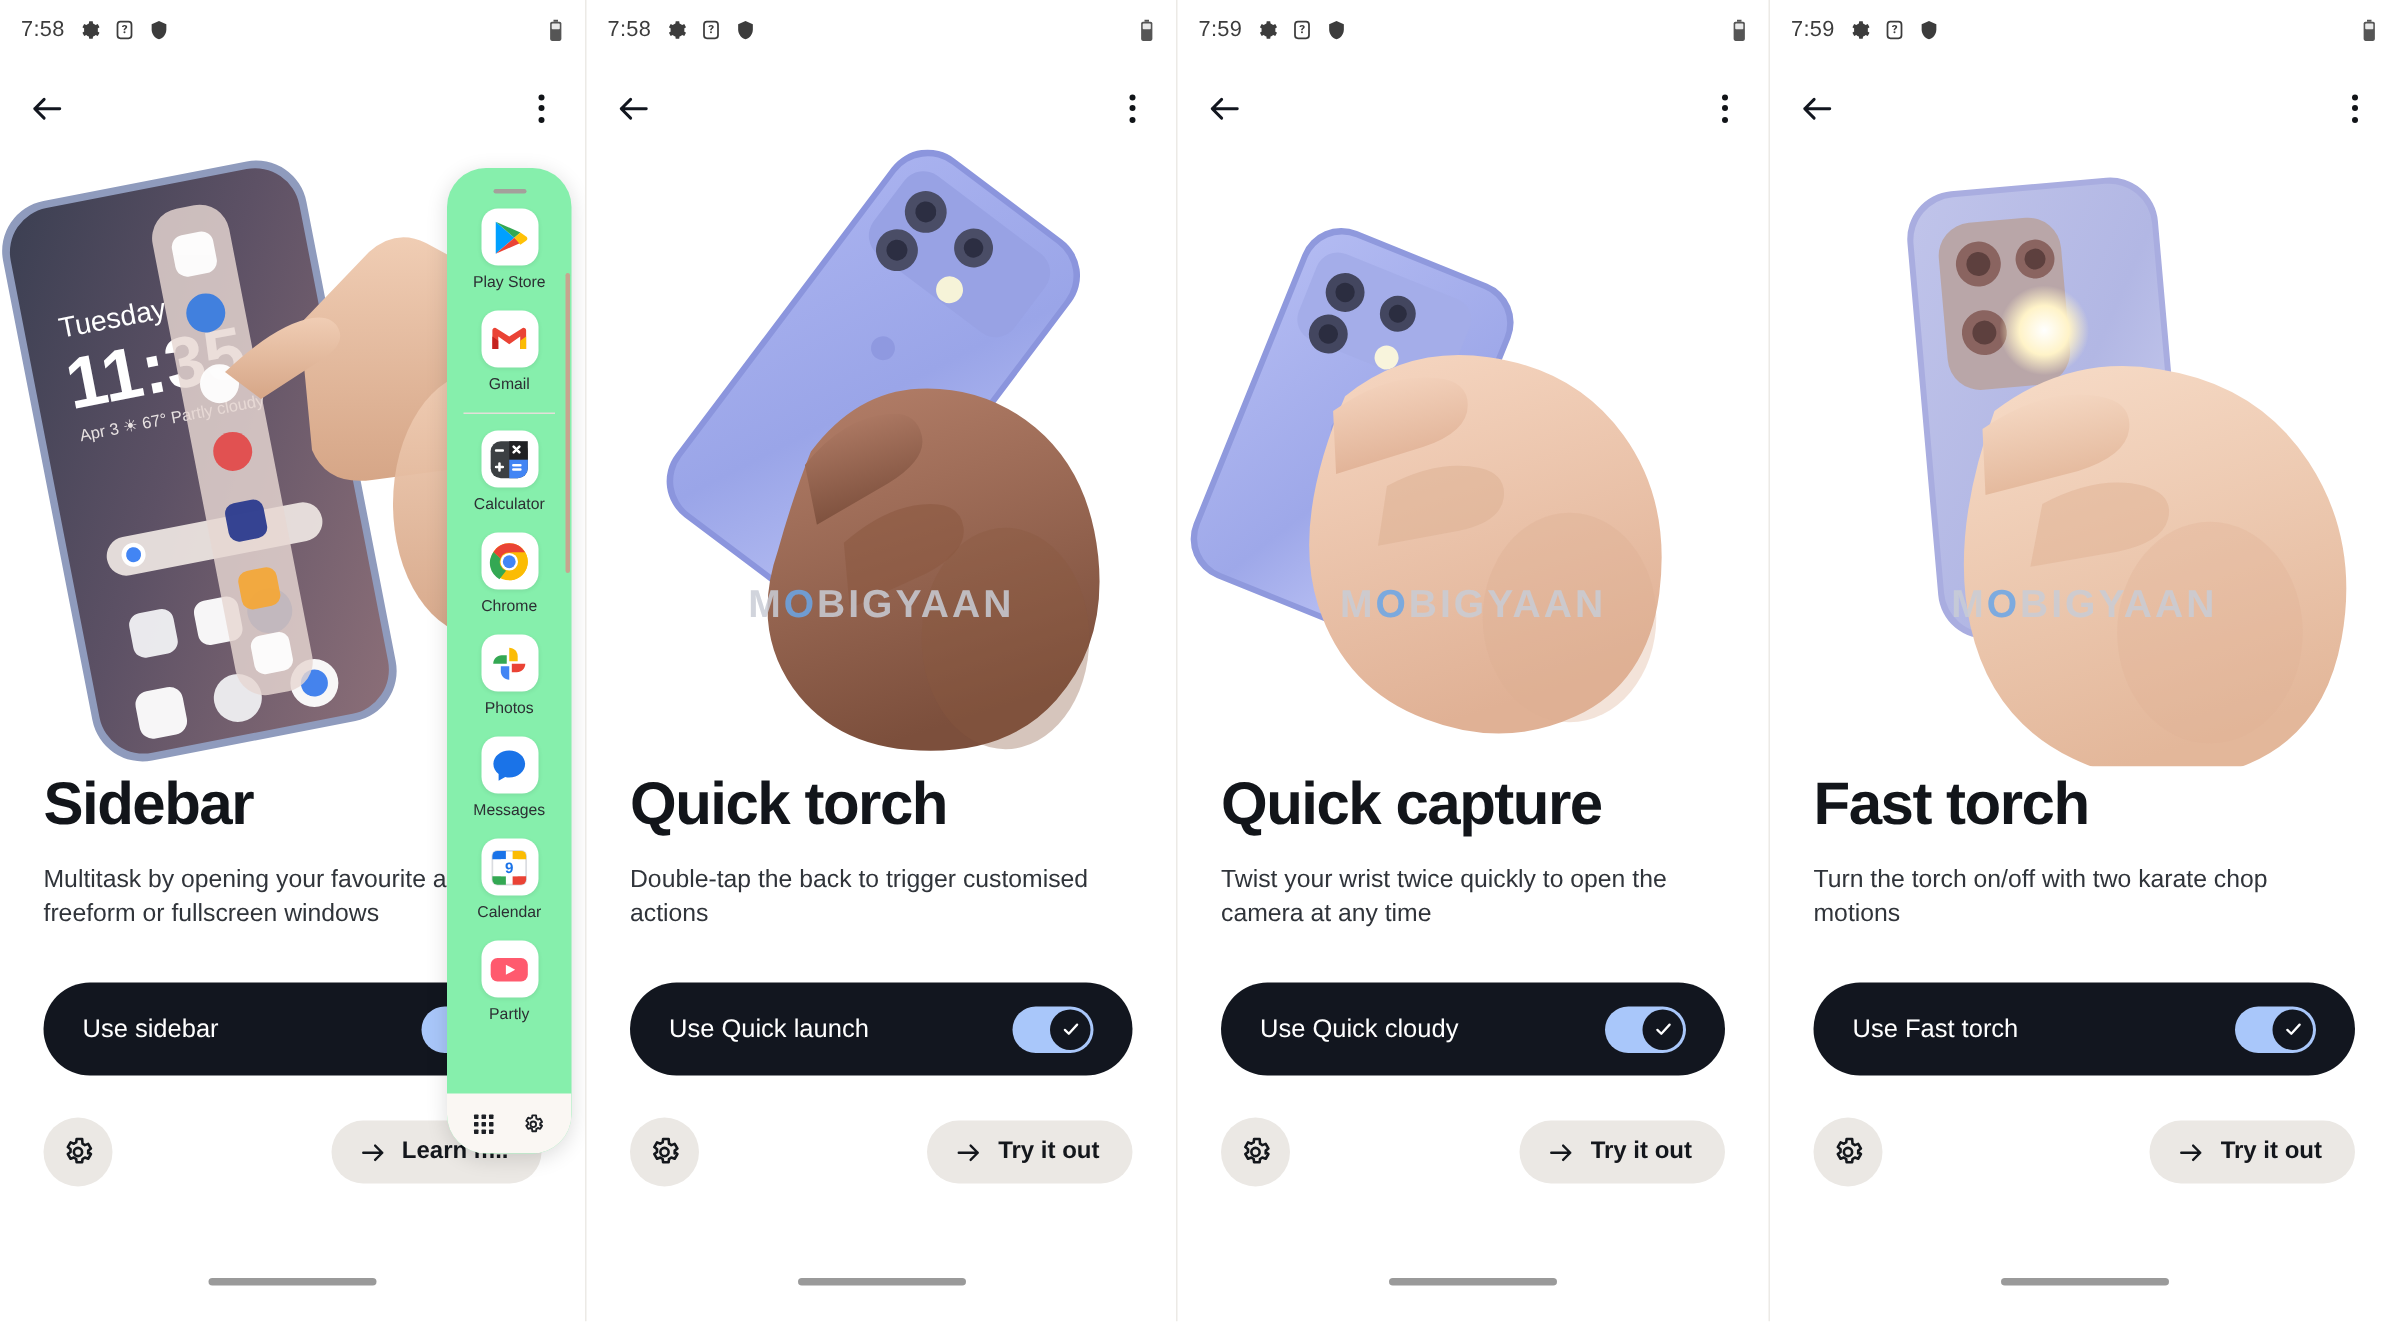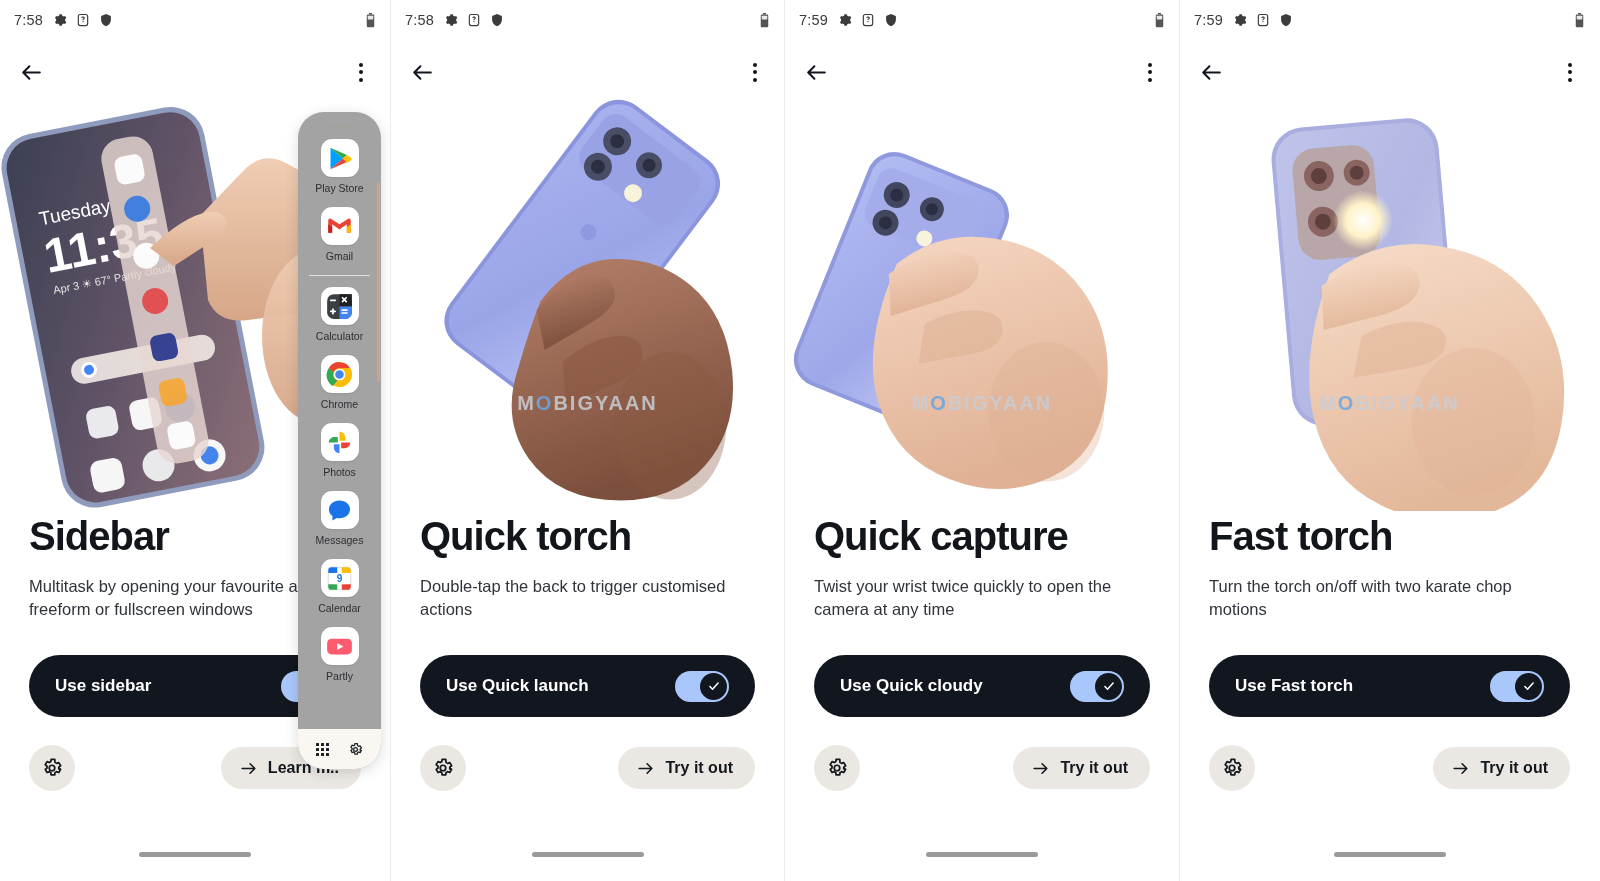--- a/index.html
+++ b/index.html
@@ -53,21 +53,21 @@
   .overflow-btn i { width: 4px; height: 4px; border-radius: 50%; background: #111418; display: block; }
 
   
   .hero {
     position: absolute; left: 0; right: 0; top: 96px; height: 415px;
     overflow: hidden;
   }
   .hero svg { display: block; width: 100%; height: 100%; }
   .watermark {
     position: absolute; left: 50%; top: 74%; transform: translate(-50%,-50%);
-    font-size: 20px; font-weight: bold; letter-spacing: 2px;
+    font-size: 26px; font-weight: bold; letter-spacing: 2px;
     color: #c9cdd6; opacity: .85; white-space: nowrap; pointer-events: none;
     font-family: "Liberation Sans", sans-serif;
   }
   .watermark .o2 { color: #6aa6e8; }
 
   
   .content { position: absolute; left: 0; right: 0; top: 515px; padding: 0 29px; }
   .title {
     font-size: 40px; font-weight: bold; color: #12151a;
     letter-spacing: -1px; line-height: 1.08; white-space: nowrap;
@@ -76,21 +76,21 @@
     margin-top: 17px; font-size: 16.5px; color: #30343a;
     line-height: 1.38; max-width: 345px;
   }
 
   
   .toggle-row {
     position: absolute; top: 655px; left: 29px; right: 29px; height: 62px;
     background: #12161f; border-radius: 32px;
     display: flex; align-items: center; padding: 0 26px; cursor: pointer;
   }
-  .toggle-label { color: #ffffff; font-size: 17px; font-weight: 700; flex: 1 1 auto; }
+  .toggle-label { color: #ffffff; font-size: 17px; font-weight: 400; flex: 1 1 auto; }
   .switch {
     position: relative; width: 54px; height: 31px; border-radius: 16px;
     background: #a9c7fa; flex: 0 0 auto;
   }
   .switch .knob {
     position: absolute; right: 2px; top: 2px; width: 27px; height: 27px;
     border-radius: 50%; background: #12161f;
     display: flex; align-items: center; justify-content: center;
   }
   .switch .knob svg { width: 14px; height: 14px; display: block; }
@@ -114,21 +114,21 @@
   .action-btn svg { width: 19px; height: 19px; display: block; flex: 0 0 auto; }
 
   .gesturebar {
     position: absolute; bottom: 24px; left: 50%; transform: translateX(-50%);
     width: 112px; height: 5px; border-radius: 3px; background: #9a9a9a;
   }
 
   
   .sb-overlay {
     position: absolute; left: 298px; top: 112px; width: 83px; height: 657px;
-    background: #a3a3a3; border-radius: 26px;
+    background: #86efac; border-radius: 26px;
     box-shadow: 0 3px 14px rgba(0,0,0,.14);
     overflow: hidden; z-index: 20;
   }
   .sb-grip {
     width: 22px; height: 3px; border-radius: 2px; background: #a4a09b;
     margin: 14px auto 10px auto;
   }
   .sb-list { padding: 0 0 4px 0; }
   .sb-item { display: flex; flex-direction: column; align-items: center; margin-bottom: 13px; cursor: pointer; }
   .sb-icon {

